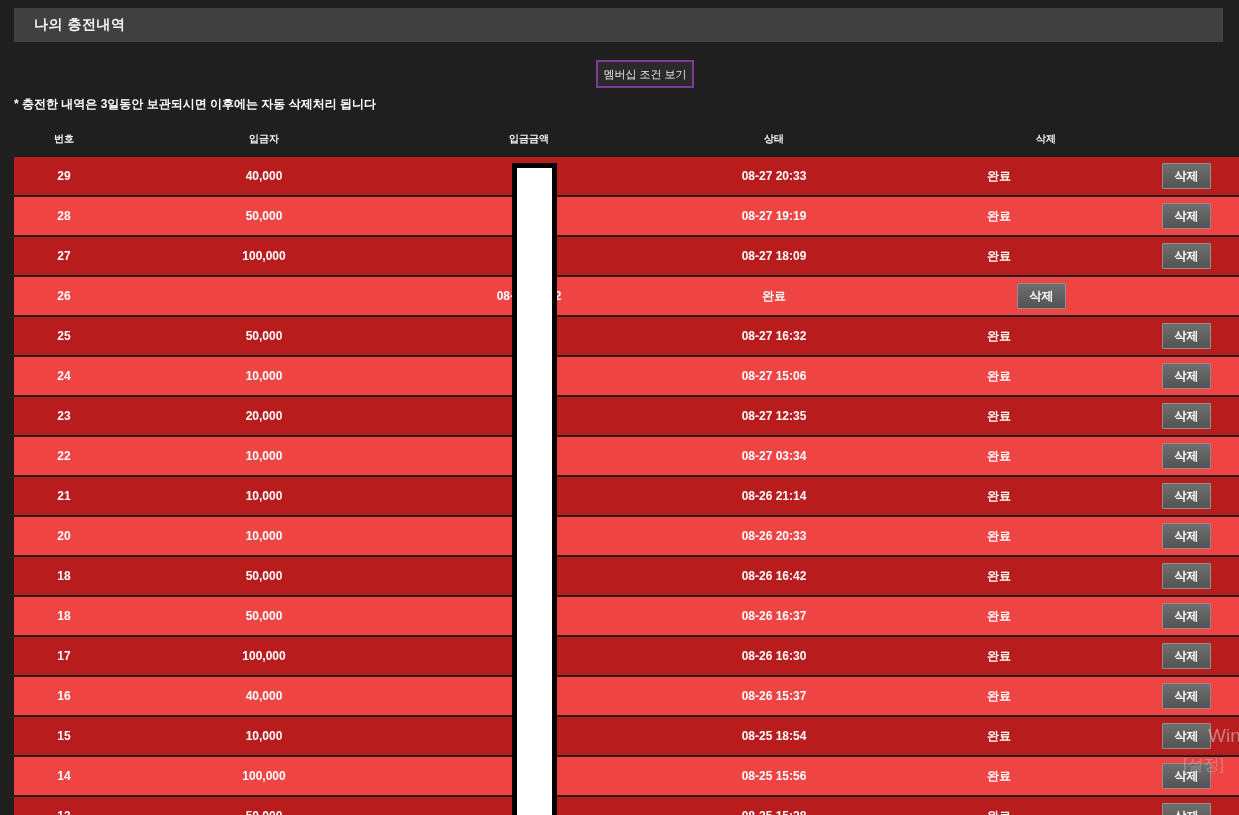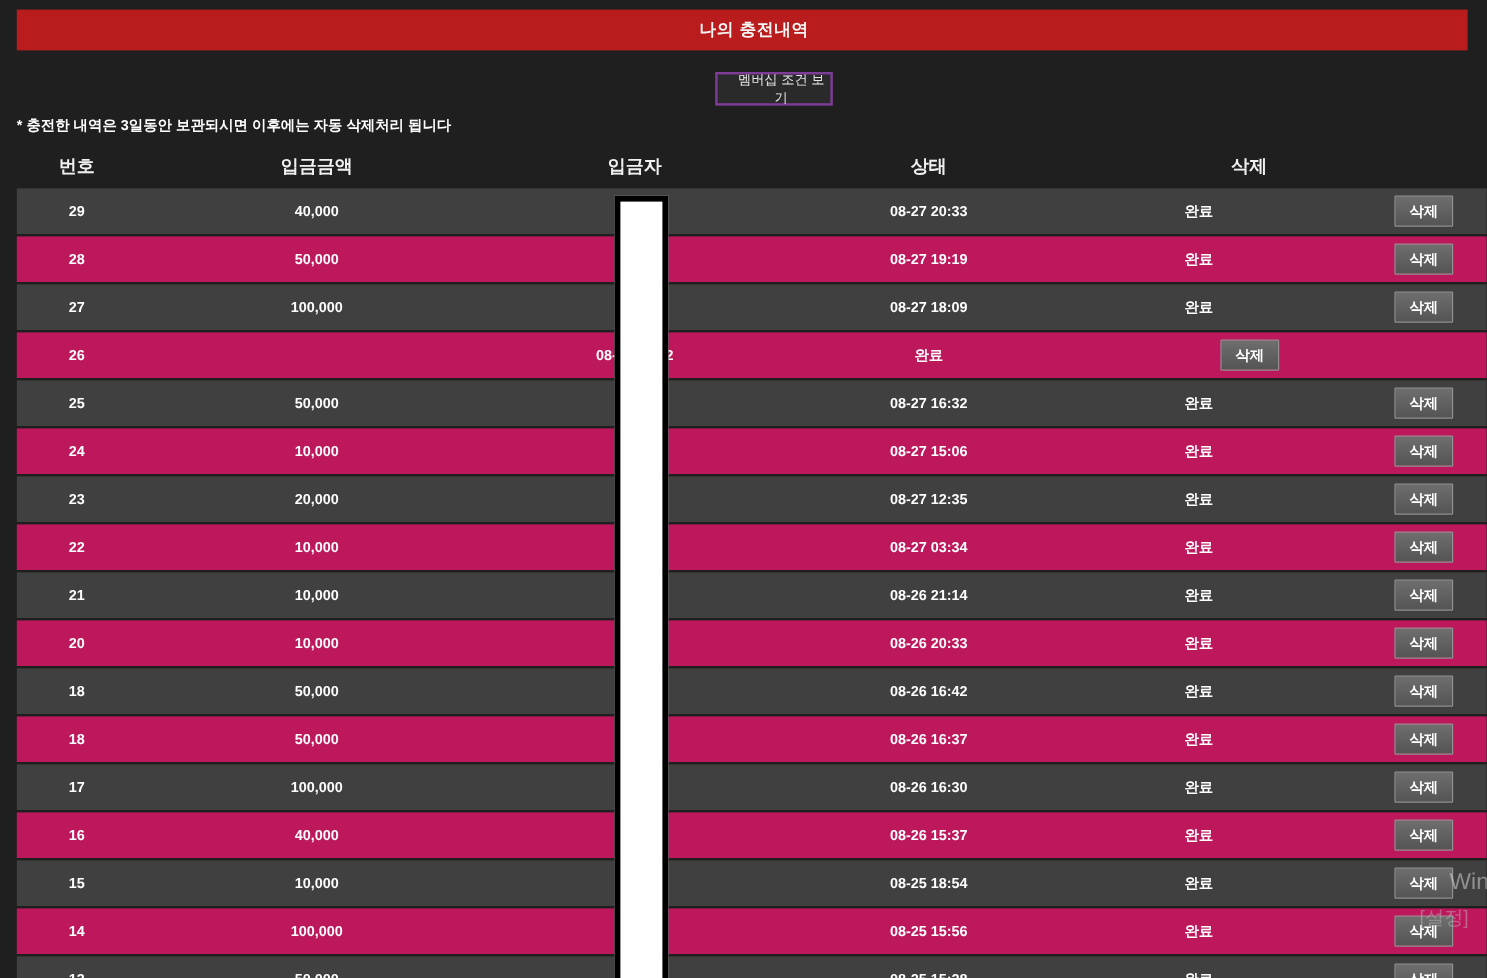--- a/index.html
+++ b/index.html
@@ -6,61 +6,59 @@
   html, body { width: 1239px; height: 815px; }
   body {
     position: relative;
     overflow: hidden;
     background: #1f1f1f;
     font-family: "Liberation Sans", sans-serif;
     color: #ffffff;
   }
   .title-bar {
     position: absolute; left: 14px; top: 8px; right: 16px; height: 34px;
-    background: #b91c1c;
+    background: #404040;
     display: flex; align-items: center;
     padding-left: 20px;
-    justify-content: center;
   }
   .title-bar .title { font-size: 14px; font-weight: 700; color: #f5f5f5; letter-spacing: 0.5px; }
   .membership-btn {
     position: absolute; left: 596px; top: 60px; width: 98px; height: 28px;
     background: #2a2a2a;
     border: 2px solid #7d3c98;
     color: #e8e8e8;
     font-size: 11px; font-weight: 400;
     display: flex; align-items: center; justify-content: center;
     cursor: pointer;
     font-family: "Liberation Sans", sans-serif;
-    padding-left: 12px;
   }
   .note {
     position: absolute; left: 14px; top: 96px;
     font-size: 12px; font-weight: 700; color: #fdfdfd;
   }
   .grid-cols {
     display: grid;
     grid-template-columns: 100px 300px 230px 260px 190px 1fr;
     align-items: center;
   }
   .table-header {
     position: absolute; left: 14px; top: 120px; right: 0; height: 37px;
   }
   .table-header .hcell {
-    text-align: center; font-size: 15px; font-weight: 700; color: #f0f0f0;
+    text-align: center; font-size: 10px; font-weight: 700; color: #f0f0f0;
   }
   .table-header .hcell.last { text-align: right; padding-right: 38px; }
   .table-body {
     position: absolute; left: 14px; top: 157px; right: 0;
   }
   .trow {
     height: 38px; margin-bottom: 2px;
   }
-  .trow.row-a { background: #404040; }
-  .trow.row-b { background: #be185d; }
+  .trow.row-a { background: #b91c1c; }
+  .trow.row-b { background: #ef4444; }
   .trow .cell {
     text-align: center; font-size: 12px; font-weight: 700; color: #fdfdfd;
   }
   .trow .cell.del { text-align: right; padding-right: 28px; }
   .delete-btn {
     display: inline-block;
     width: 49px; height: 26px; line-height: 24px;
     background: linear-gradient(#6e6e6e, #545454);
     border: 1px solid #919191;
     color: #ffffff; font-size: 12px; font-weight: 700;
@@ -86,22 +84,22 @@
 <div class="title-bar">
   <span class="title">나의 충전내역</span>
 </div>
 
 <button class="membership-btn">멤버십 조건 보기</button>
 
 <div class="note">* 충전한 내역은 3일동안 보관되시면 이후에는 자동 삭제처리 됩니다</div>
 
 <div class="table-header grid-cols">
   <div class="hcell">번호</div>
+  <div class="hcell">입금자</div>
   <div class="hcell">입금금액</div>
-  <div class="hcell">입금자</div>
   <div class="hcell">상태</div>
   <div class="hcell last">삭제</div>
 </div>
 
 <div class="table-body">
     <div class="trow grid-cols row-a">
     <div class="cell">29</div>
     <div class="cell">40,000</div>
     <div class="cell"></div>
     <div class="cell">08-27 20:33</div>

